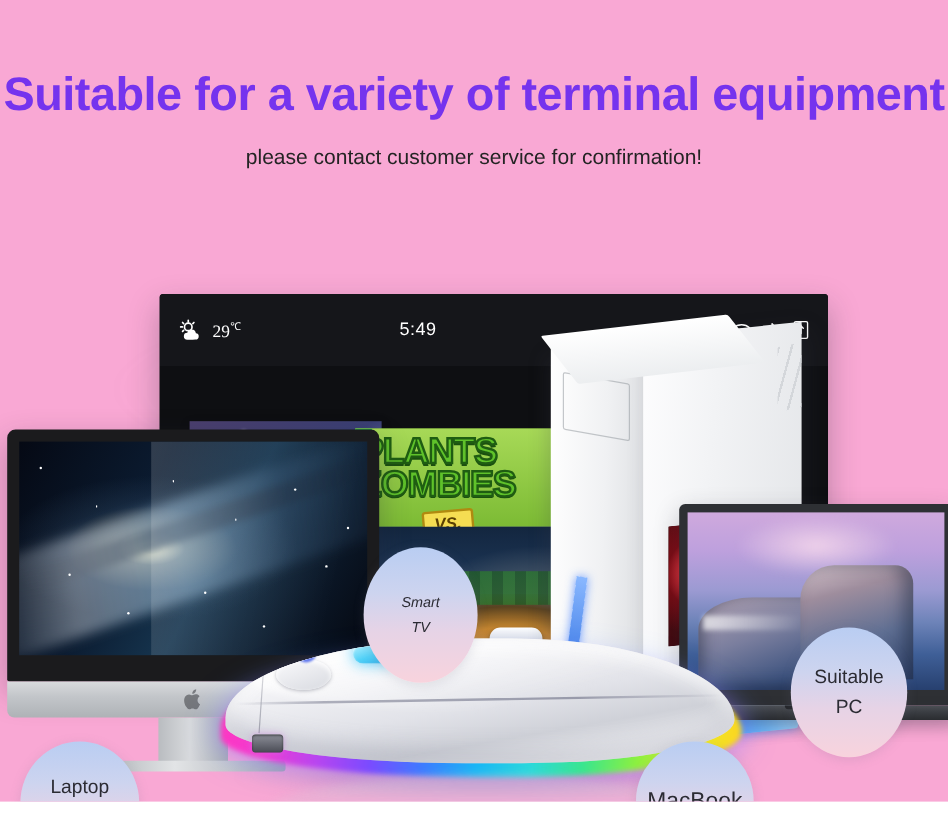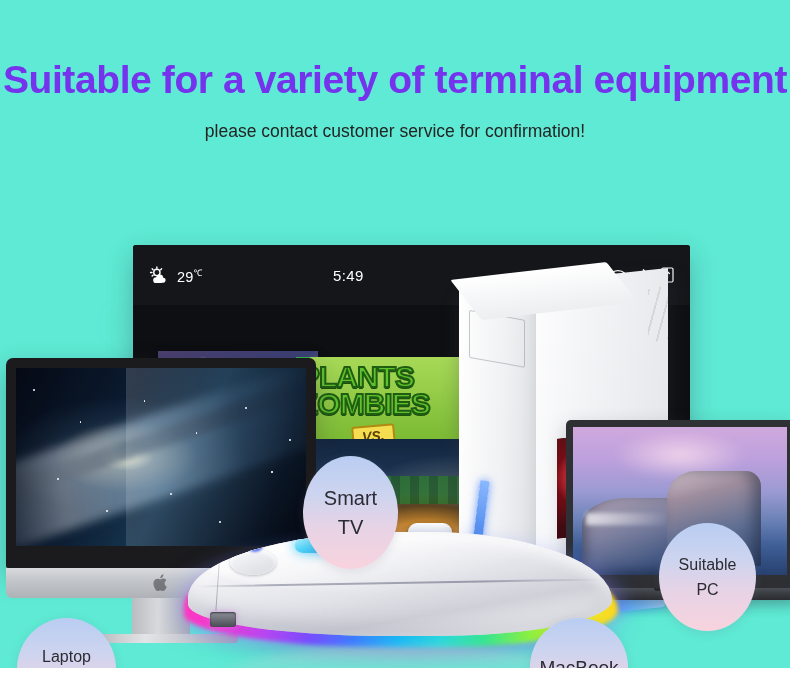--- a/index.html
+++ b/index.html
@@ -6,21 +6,21 @@
   * { margin:0; padding:0; box-sizing:border-box; }
   html, body {
     width:790px; height:700px;
     background:#ffffff;
     font-family:"Liberation Sans", sans-serif;
     overflow:hidden;
   }
   .poster {
     position:relative;
     width:790px; height:668px;
-    background:#5eead4;
+    background:#f9a8d4;
     overflow:hidden;
   }
 
   
   .headline {
     position:absolute; left:0; top:58px; width:790px;
     text-align:center;
     font-size:39px;
     font-weight:bold;
     letter-spacing:-0.4px;
@@ -56,21 +56,21 @@
     box-shadow:0 10px 26px rgba(40,40,55,.28);
     overflow:hidden;
   }
   .tv-statusbar {
     position:absolute; left:0; top:0; width:100%; height:60px;
     background:#15161a;
     display:flex; align-items:center;
     padding:0 16px;
     color:#fff;
   }
-  .tv-weather { display:flex; align-items:center; gap:7px; }
+  .tv-weather { display:flex; align-items:center; gap:7px;font-family:Liberation Serif, serif; }
   .wx-icon { width:21px; height:21px; display:block; }
   .tv-temp { font-size:14.5px; font-weight:500; letter-spacing:.2px; }
   .tv-temp sup { font-size:9px; vertical-align:super; }
   .tv-clock {
     position:absolute; left:200px; top:50%; transform:translateY(-50%);
     font-size:15px; letter-spacing:.4px; color:#fff;
   }
   .tv-sysicons {
     position:absolute; right:16px; top:50%; transform:translateY(-50%);
     display:flex; align-items:center; gap:12px;
@@ -425,21 +425,21 @@
     position:absolute;
     border-radius:50%;
     background:linear-gradient(180deg,#b9cdf2 0%,#cdd4ef 34%,#e6d3e6 62%,#f8d3dd 100%);
     display:flex; flex-direction:column;
     align-items:center; justify-content:center;
     gap:9px;
     color:#2b2b33;
     box-shadow:0 2px 10px rgba(110,110,140,.18);
   }
   .bubble span { display:block; line-height:1; white-space:nowrap; }
-  .b-smart   { left:303px; top:241px; width:95px; height:113px; font-size:20px; }
+  .b-smart   { left:303px; top:241px; width:95px; height:113px; font-size:12px;font-style:italic; }
   .b-desktop { left:659px; top:308px; width:97px; height:108px; font-size:16px; }
   .b-apple   { left:17px;  top:403px; width:99px; height:102px; font-size:16px; }
   .b-laptop  { left:530px; top:403px; width:98px; height:98px;  font-size:19px; }
 </style>
 </head>
 <body>
 
 <div class="poster">
 
   <div class="headline">Suitable for a variety of terminal equipment</div>

